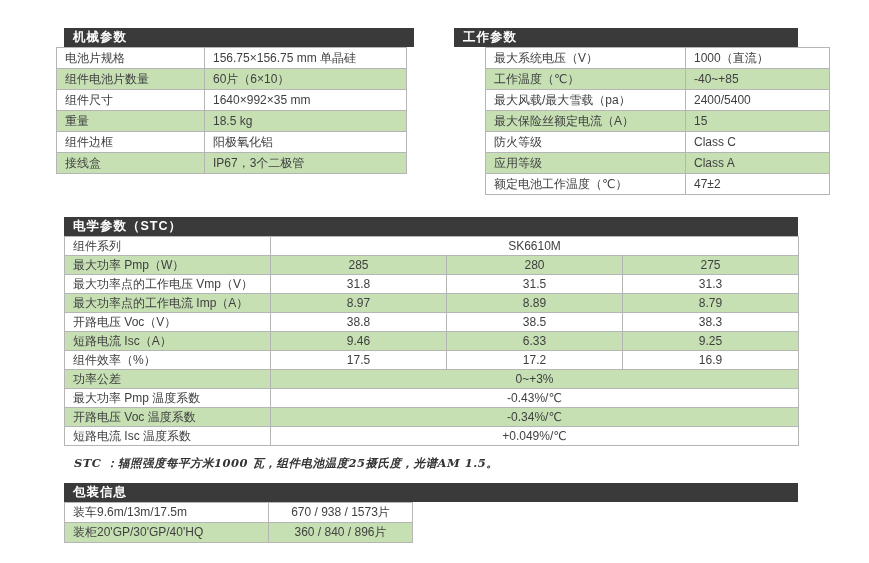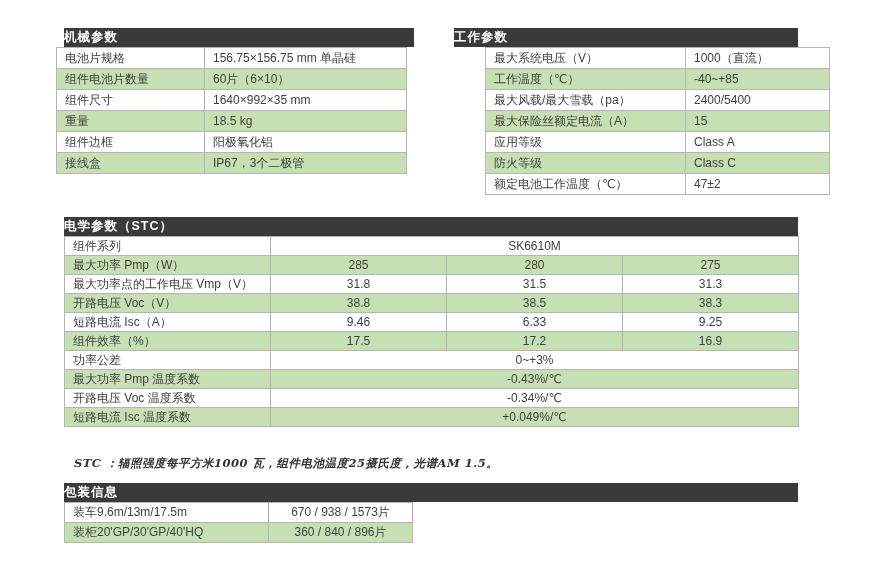--- a/index.html
+++ b/index.html
@@ -4,21 +4,21 @@
 <style>
   html,body { margin:0; padding:0; }
   body {
     width:869px; height:563px; background:#ffffff; position:relative;
     font-family:"Liberation Sans","DejaVu Sans",sans-serif;
     color:#3f3f3f; overflow:hidden;
   }
   .bar {
     position:absolute; background:#3a3a3a; color:#ffffff;
     font-weight:bold; font-size:12.5px; height:19px; line-height:19px;
-    box-sizing:border-box; letter-spacing:1px;
+    padding-left:9px; box-sizing:border-box; letter-spacing:1px;
   }
   table {
     position:absolute; border-collapse:collapse; table-layout:fixed;
     font-size:12px; background:#ffffff;
   }
   td {
     border:1px solid #b5b5b5; padding:0 8px; box-sizing:border-box;
     white-space:nowrap; overflow:hidden; color:#3f3f3f;
   }
   tr:nth-child(even) td { background:#c6e0b4; }
@@ -86,26 +86,26 @@
       </tr>
   <tr>
         <td>最大风载/最大雪载（pa）</td>
         <td>2400/5400</td>
       </tr>
   <tr>
         <td>最大保险丝额定电流（A）</td>
         <td>15</td>
       </tr>
   <tr>
+        <td>防火等级</td>
+        <td>Class C</td>
+      </tr>
+  <tr>
         <td>应用等级</td>
         <td>Class A</td>
-      </tr>
-  <tr>
-        <td>防火等级</td>
-        <td>Class C</td>
       </tr>
   <tr>
         <td>额定电池工作温度（℃）</td>
         <td>47±2</td>
       </tr>
 </tbody>
   </table>
 
 <div class="bar" style="left:64px; top:217px; width:734px;">电学参数（STC）</div>
 <table class="t-elec" style="left:64px; top:236px; width:734px;">
@@ -124,20 +124,26 @@
     <td>最大功率 Pmp（W）</td>
     <td class="ctr">285</td>
     <td class="ctr">280</td>
     <td class="ctr">275</td>
   </tr>
   <tr>
     <td>最大功率点的工作电压 Vmp（V）</td>
     <td class="ctr">31.8</td>
     <td class="ctr">31.5</td>
     <td class="ctr">31.3</td>
+  </tr>
+  <tr>
+    <td>最大功率点的工作电流 Imp（A）</td>
+    <td class="ctr">8.97</td>
+    <td class="ctr">8.89</td>
+    <td class="ctr">8.79</td>
   </tr>
   <tr>
     <td>开路电压 Voc（V）</td>
     <td class="ctr">38.8</td>
     <td class="ctr">38.5</td>
     <td class="ctr">38.3</td>
   </tr>
   <tr>
     <td>短路电流 Isc（A）</td>
     <td class="ctr">9.46</td>

